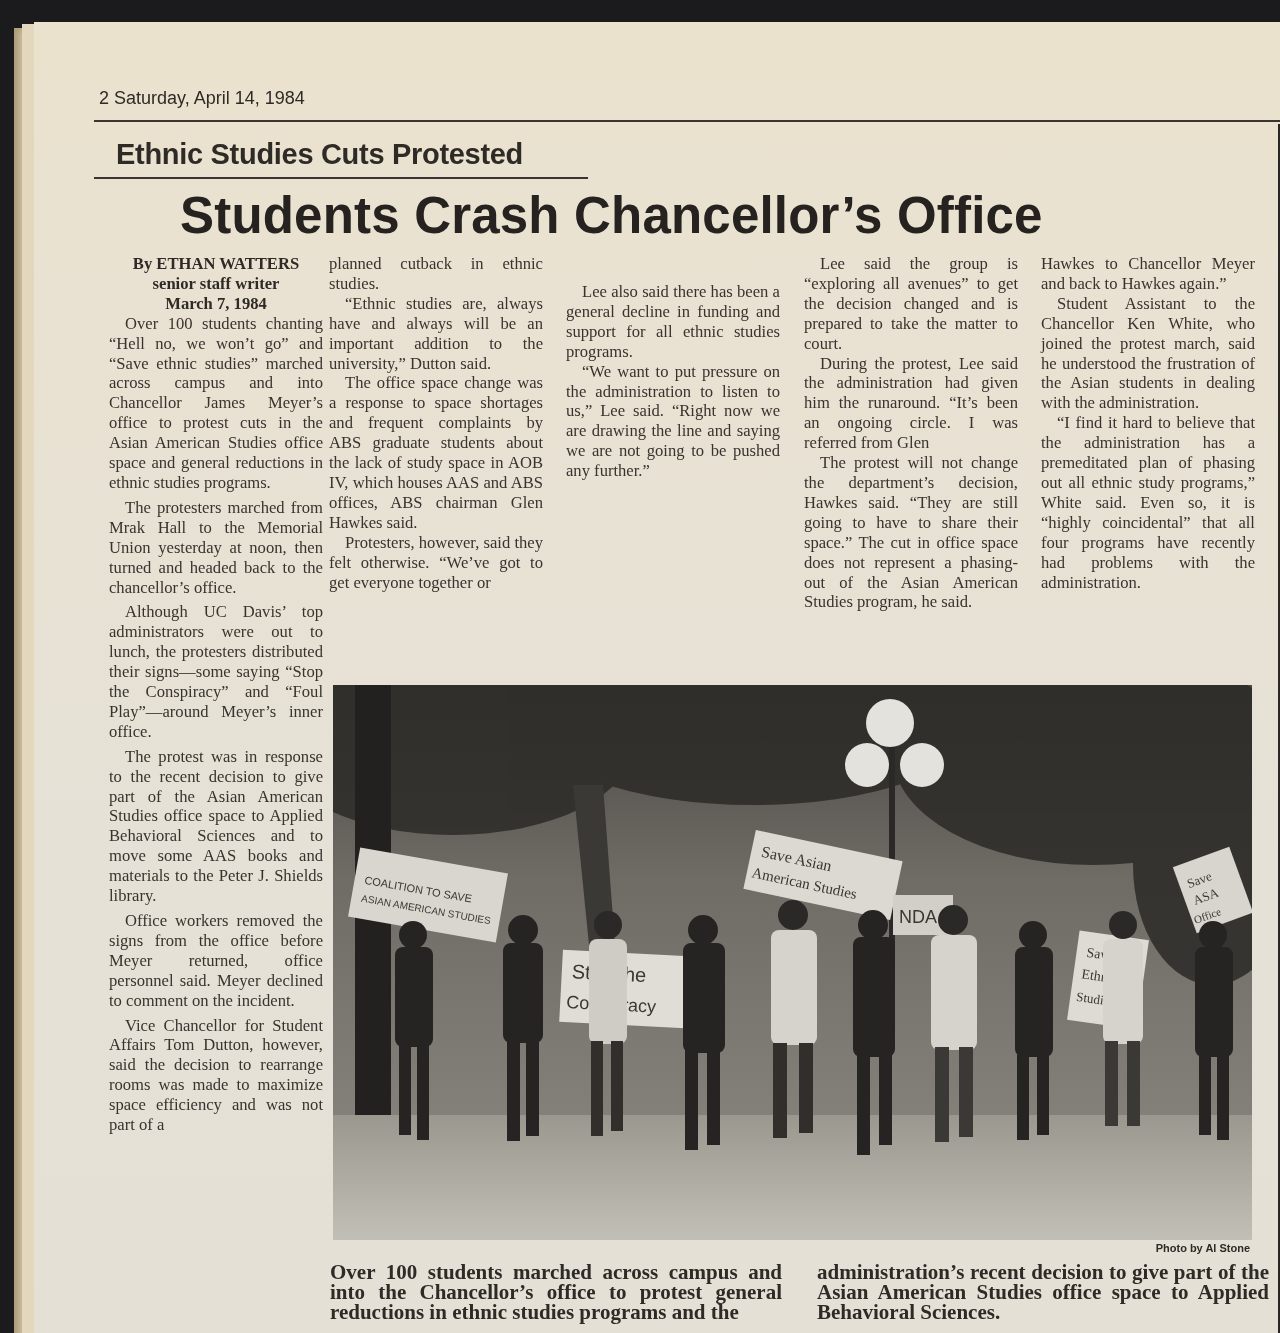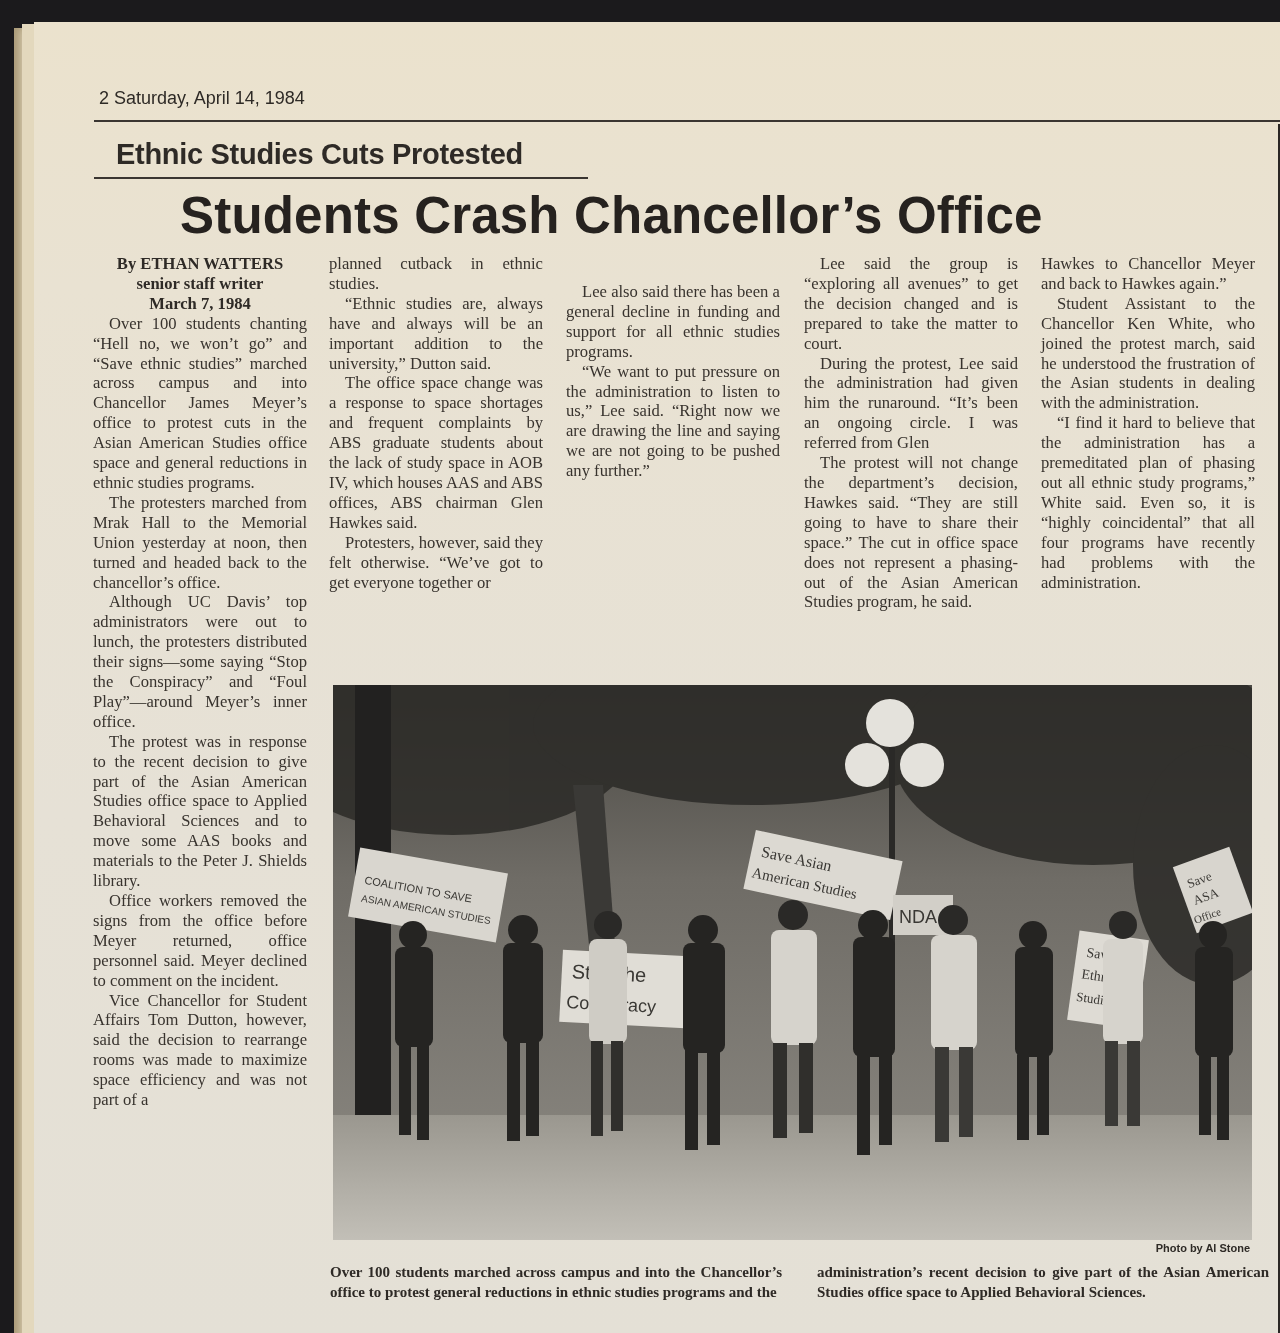--- a/index.html
+++ b/index.html
@@ -45,42 +45,42 @@
     position: absolute; left: 180px; top: 186px;
     font-family: "Liberation Sans", sans-serif; font-weight: bold; font-size: 51px; color: #26221f;
     letter-spacing: 0.2px; white-space: nowrap;
   }
   .col {
     position: absolute; top: 254px;
     font-size: 16.6px; line-height: 19.9px; color: #38332e;
     text-align: justify; hyphens: manual;
   }
   .col p { margin: 0; text-indent: 16px; }
-  .col p.gap { }
-  .col1 { left: 93px; width: 214px; }
+  .col p.gap { margin-top: 5px; }
+  .col1 { left: 109px; width: 214px; }
   .col2 { left: 329px; width: 214px; }
   .col3 { left: 566px; width: 214px; }
   .col4 { left: 804px; width: 214px; }
   .col5 { left: 1041px; width: 214px; }
   .byline {
     text-align: center; font-weight: bold; font-size: 16.6px; line-height: 19.9px; color: #2e2a26;
   }
   .photo {
     position: absolute; left: 333px; top: 685px; width: 919px; height: 555px;
     overflow: hidden;
     background: linear-gradient(180deg, #3a3834 0%, #55524c 30%, #6a6760 55%, #8a8780 75%, #a8a59e 100%);
   }
   .photo svg { display: block; }
   .credit {
     position: absolute; right: 30px; top: 1242px;
     font-family: "Liberation Sans", sans-serif; font-weight: bold; font-size: 11px; color: #2e2a26; margin-left: 19px;
   }
   .caption {
     position: absolute; top: 1262px;
-    font-family: "Liberation Serif", serif; font-weight: bold; font-size: 15px; line-height: 20px;
+    font-family: "Liberation Serif", serif; font-weight: bold; font-size: 21px; line-height: 20px;
     color: #2e2a26; text-align: justify;
   }
   .cap1 { left: 330px; width: 452px; }
   .cap2 { left: 804px; width: 452px; margin-left: 13px; }
 </style>
 </head>
 <body>
 
 <div class="page-under"></div>
 <div class="page-under2"></div>

